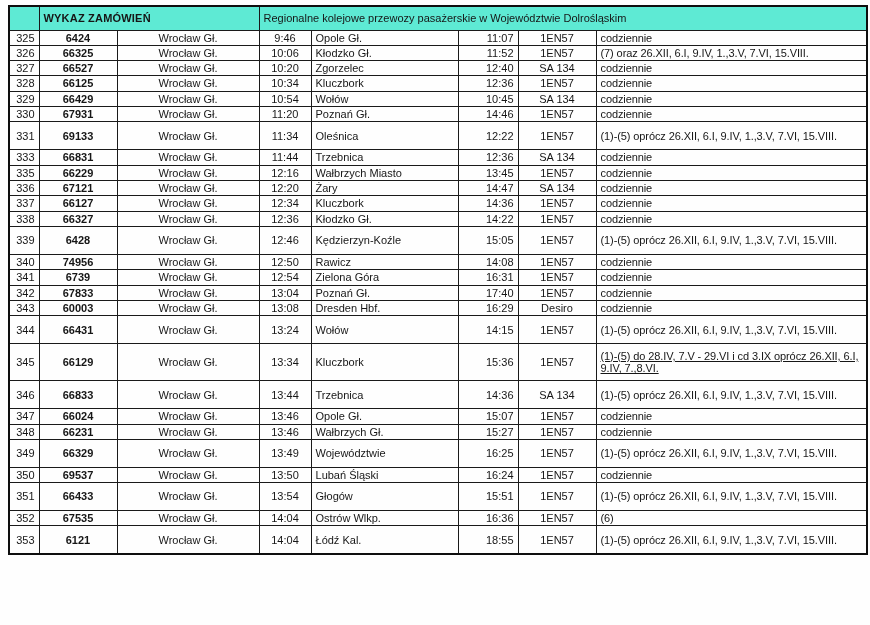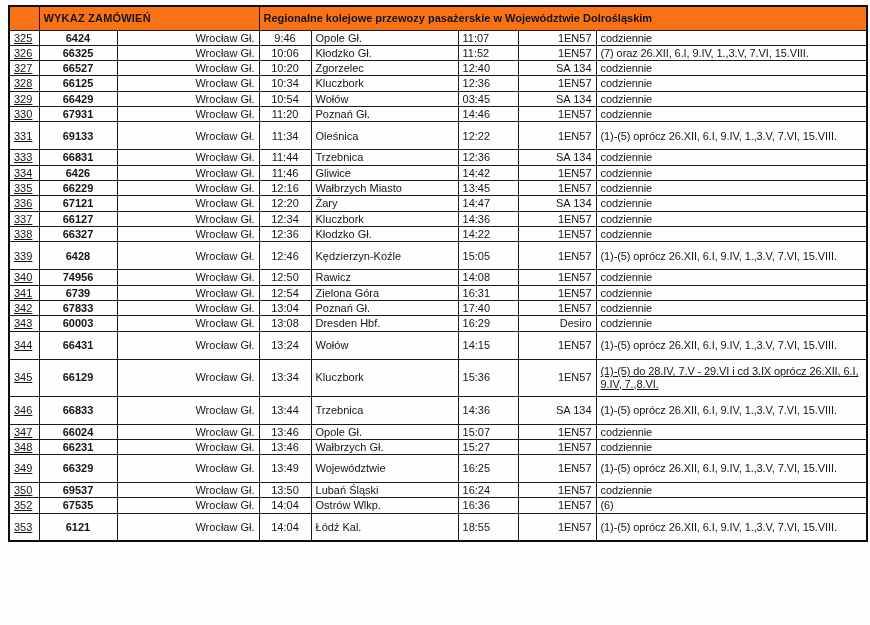--- a/index.html
+++ b/index.html
@@ -32,44 +32,44 @@
     border: 1.6px solid #1a1a1a;
     padding: 1px 4px;
     vertical-align: middle;
     font-size: 11px;
     line-height: 1.12;
     overflow: hidden;
     box-sizing: border-box;
     color: #161616;
   }
   
-  tr.head th { height: 24px; text-align: left; background: #f97316; }
+  tr.head th { height: 24px; text-align: left; background: #5eead4; }
   th.corner { }
   th.wykaz {
     font-size: 17px;
     font-weight: bold;
     letter-spacing: 0.2px;
     padding-left: 6px;
     white-space: nowrap;
   }
   th.main-title {
     font-size: 16px;
-    font-weight: bold;
+    font-weight: normal;
     padding-left: 5px;
     white-space: nowrap;
     margin-top: 20px;
   }
   
-  td.c-no    { text-align: left; padding-right: 2px; text-decoration: underline; }
+  td.c-no    { text-align: right; padding-right: 2px; }
   td.c-train { text-align: center; font-weight: bold; }
-  td.c-from  { text-align: right; }
+  td.c-from  { text-align: center; }
   td.c-dep   { text-align: center; }
   td.c-to    { text-align: left; }
-  td.c-arr   { text-align: left; }
-  td.c-type  { text-align: right; }
+  td.c-arr   { text-align: right; }
+  td.c-type  { text-align: center; }
   td.c-days  {
     text-align: left;
     font-size: 9.6px;
     letter-spacing: -0.1px;
     white-space: nowrap;
   }
   tr.r-short td { height: 15px; }
   tr.r-tall  td { height: 28px; }
   tr.r-xtall td { height: 37px; }
   tr.r-xtall td.c-days { white-space: normal; text-decoration: underline; }
@@ -136,21 +136,21 @@
           <td class="c-arr">12:36</td>
           <td class="c-type">1EN57</td>
           <td class="c-days">codziennie</td>
         </tr>
         <tr class="r-short">
           <td class="c-no">329</td>
           <td class="c-train">66429</td>
           <td class="c-from">Wrocław Gł.</td>
           <td class="c-dep">10:54</td>
           <td class="c-to">Wołów</td>
-          <td class="c-arr">03:45</td>
+          <td class="c-arr">10:45</td>
           <td class="c-type">SA 134</td>
           <td class="c-days">codziennie</td>
         </tr>
         <tr class="r-short">
           <td class="c-no">330</td>
           <td class="c-train">67931</td>
           <td class="c-from">Wrocław Gł.</td>
           <td class="c-dep">11:20</td>
           <td class="c-to">Poznań Gł.</td>
           <td class="c-arr">14:46</td>
@@ -168,30 +168,20 @@
           <td class="c-days">(1)-(5) oprócz 26.XII, 6.I, 9.IV, 1.,3.V, 7.VI, 15.VIII.</td>
         </tr>
         <tr class="r-short">
           <td class="c-no">333</td>
           <td class="c-train">66831</td>
           <td class="c-from">Wrocław Gł.</td>
           <td class="c-dep">11:44</td>
           <td class="c-to">Trzebnica</td>
           <td class="c-arr">12:36</td>
           <td class="c-type">SA 134</td>
-          <td class="c-days">codziennie</td>
-        </tr>
-        <tr class="r-short">
-          <td class="c-no">334</td>
-          <td class="c-train">6426</td>
-          <td class="c-from">Wrocław Gł.</td>
-          <td class="c-dep">11:46</td>
-          <td class="c-to">Gliwice</td>
-          <td class="c-arr">14:42</td>
-          <td class="c-type">1EN57</td>
           <td class="c-days">codziennie</td>
         </tr>
         <tr class="r-short">
           <td class="c-no">335</td>
           <td class="c-train">66229</td>
           <td class="c-from">Wrocław Gł.</td>
           <td class="c-dep">12:16</td>
           <td class="c-to">Wałbrzych Miasto</td>
           <td class="c-arr">13:45</td>
           <td class="c-type">1EN57</td>
@@ -339,20 +329,30 @@
         </tr>
         <tr class="r-short">
           <td class="c-no">350</td>
           <td class="c-train">69537</td>
           <td class="c-from">Wrocław Gł.</td>
           <td class="c-dep">13:50</td>
           <td class="c-to">Lubań Śląski</td>
           <td class="c-arr">16:24</td>
           <td class="c-type">1EN57</td>
           <td class="c-days">codziennie</td>
+        </tr>
+        <tr class="r-tall">
+          <td class="c-no">351</td>
+          <td class="c-train">66433</td>
+          <td class="c-from">Wrocław Gł.</td>
+          <td class="c-dep">13:54</td>
+          <td class="c-to">Głogów</td>
+          <td class="c-arr">15:51</td>
+          <td class="c-type">1EN57</td>
+          <td class="c-days">(1)-(5) oprócz 26.XII, 6.I, 9.IV, 1.,3.V, 7.VI, 15.VIII.</td>
         </tr>
         <tr class="r-short">
           <td class="c-no">352</td>
           <td class="c-train">67535</td>
           <td class="c-from">Wrocław Gł.</td>
           <td class="c-dep">14:04</td>
           <td class="c-to">Ostrów Wlkp.</td>
           <td class="c-arr">16:36</td>
           <td class="c-type">1EN57</td>
           <td class="c-days">(6)</td>

